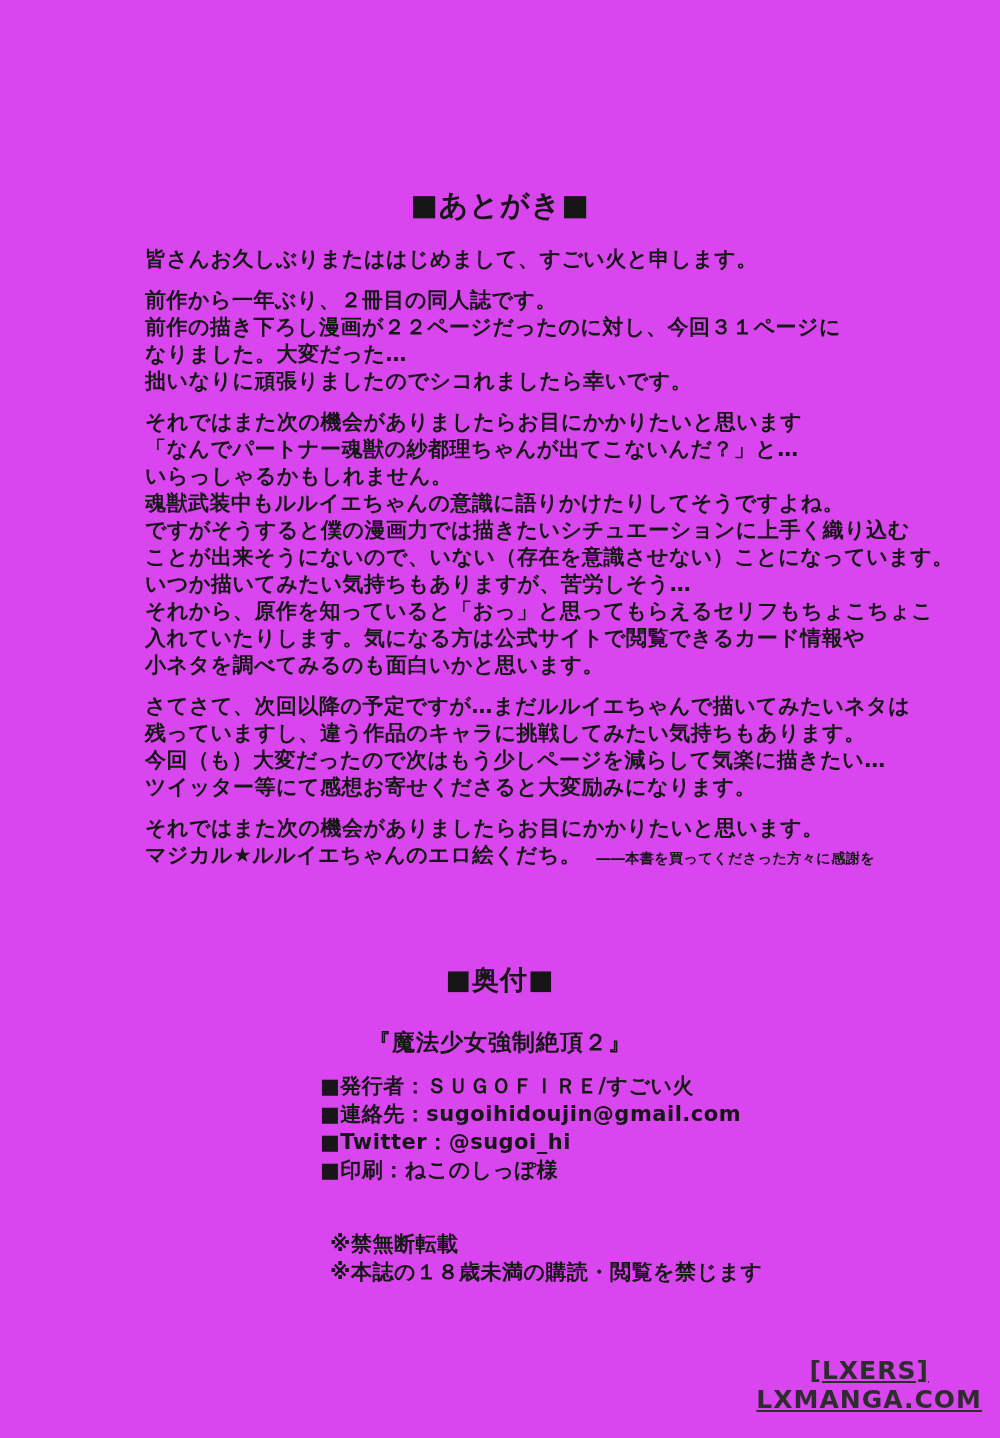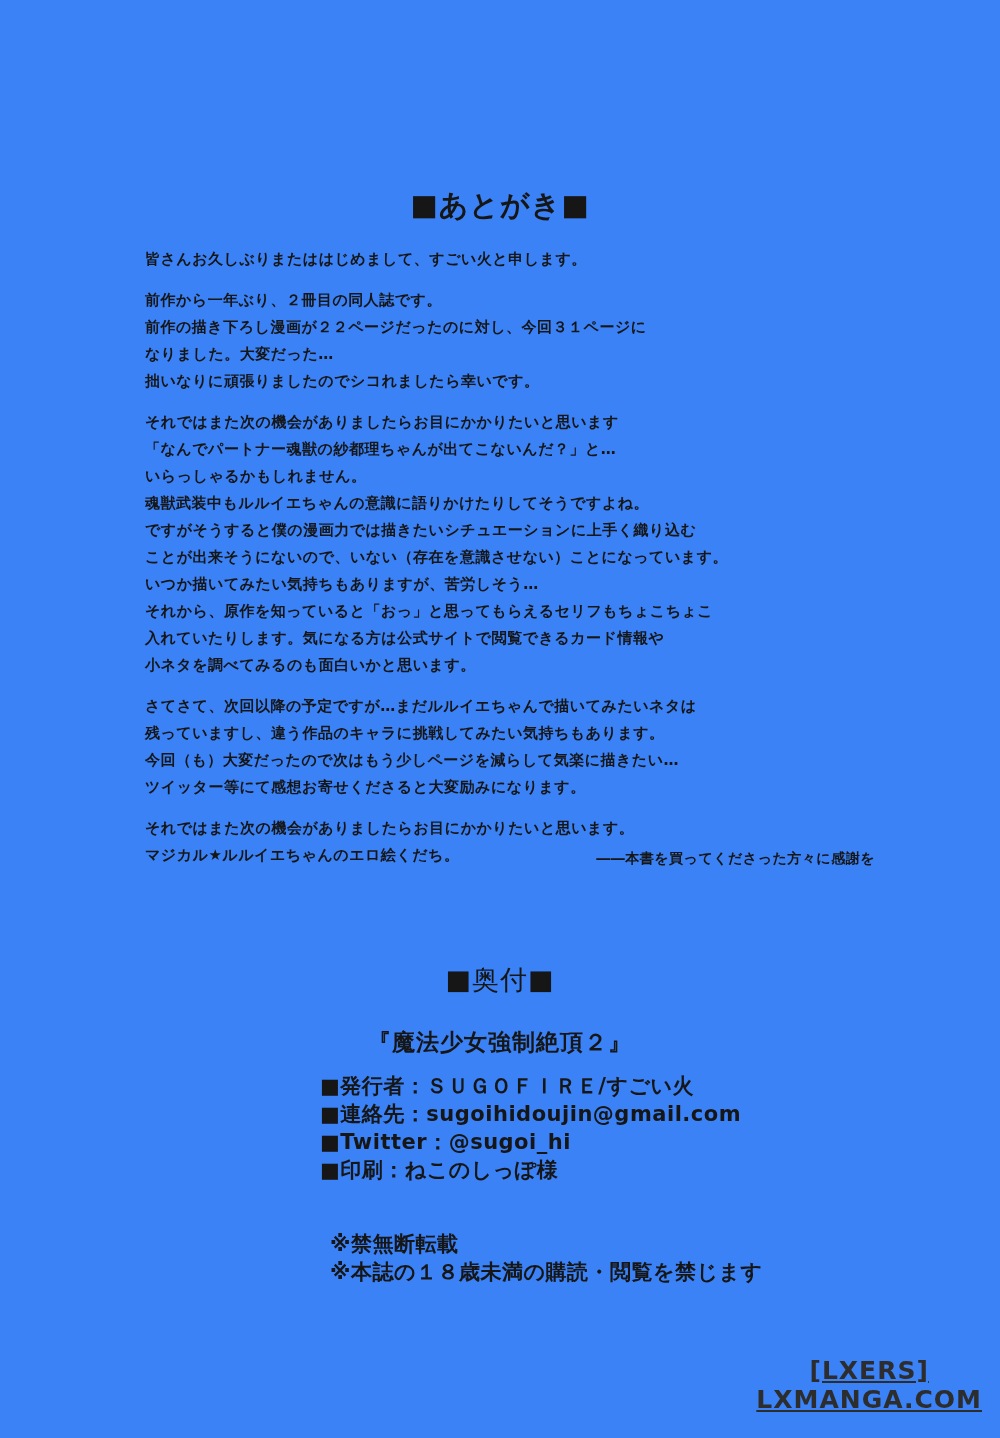--- a/index.html
+++ b/index.html
@@ -5,41 +5,41 @@
   html, body {
     margin: 0;
     padding: 0;
     background: #e8e8e8;
   }
   .page {
     position: relative;
     width: 1000px;
     height: 1438px;
     margin: 0 auto;
-    background: #3b82f6;
+    background: #d946ef;
     overflow: hidden;
     font-family: "DejaVu Sans", sans-serif;
     color: #161616;
   }
   .afterword-title {
     position: absolute;
     top: 186px;
     left: 0;
     right: 0;
     text-align: center;
     font-size: 29px;
     font-weight: bold;
     letter-spacing: 1px;
   }
   .afterword-body {
     position: absolute;
     top: 246px;
     left: 145px;
     width: 770px;
-    font-size: 15px;
+    font-size: 21px;
     line-height: 27px;
     font-weight: 600;
     letter-spacing: 0.5px;
   }
   .para { margin: 0 0 14px 0; }
   .para .line { white-space: nowrap; }
   .closing-dedication {
     position: absolute;
     top: 850px;
     left: 145px;
@@ -49,21 +49,21 @@
     font-weight: bold;
     letter-spacing: 0.5px;
   }
   .colophon-title {
     position: absolute;
     top: 962px;
     left: 0;
     right: 0;
     text-align: center;
     font-size: 27px;
-    font-weight: normal;
+    font-weight: bold;
     letter-spacing: 1px;
   }
   .book-title {
     position: absolute;
     top: 1027px;
     left: 0;
     right: 0;
     text-align: center;
     font-size: 23px;
     font-weight: bold;

